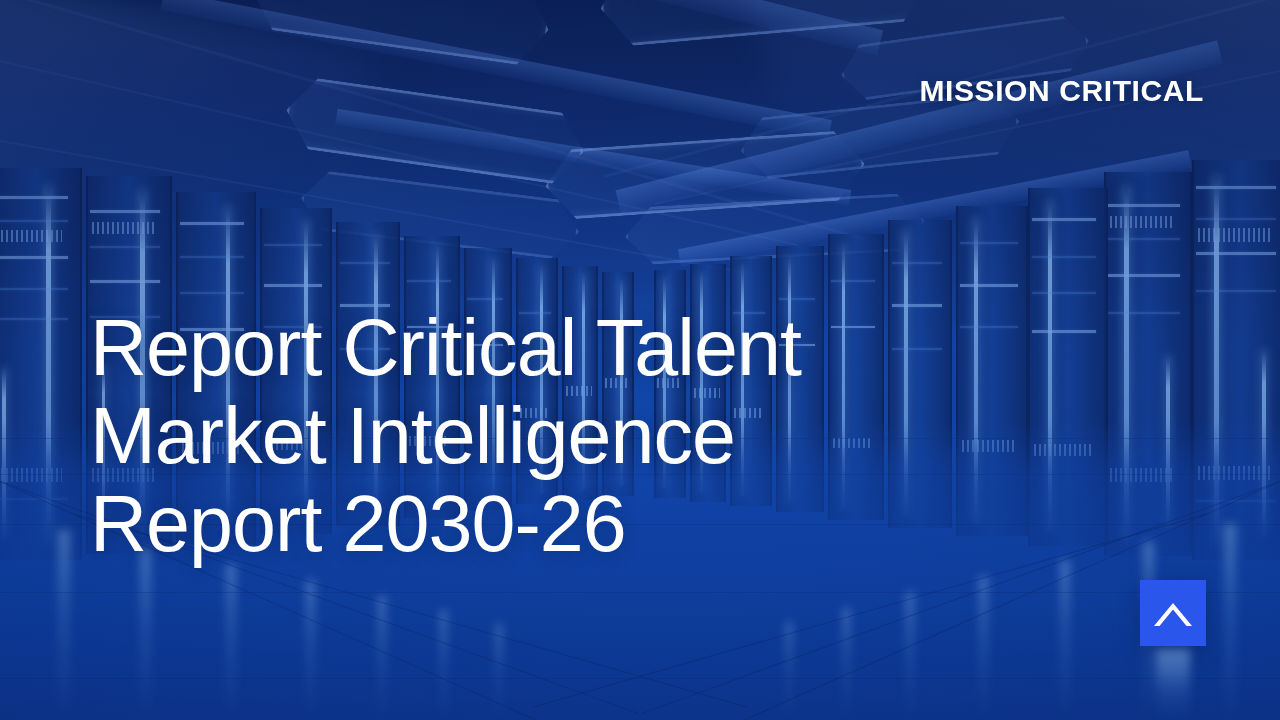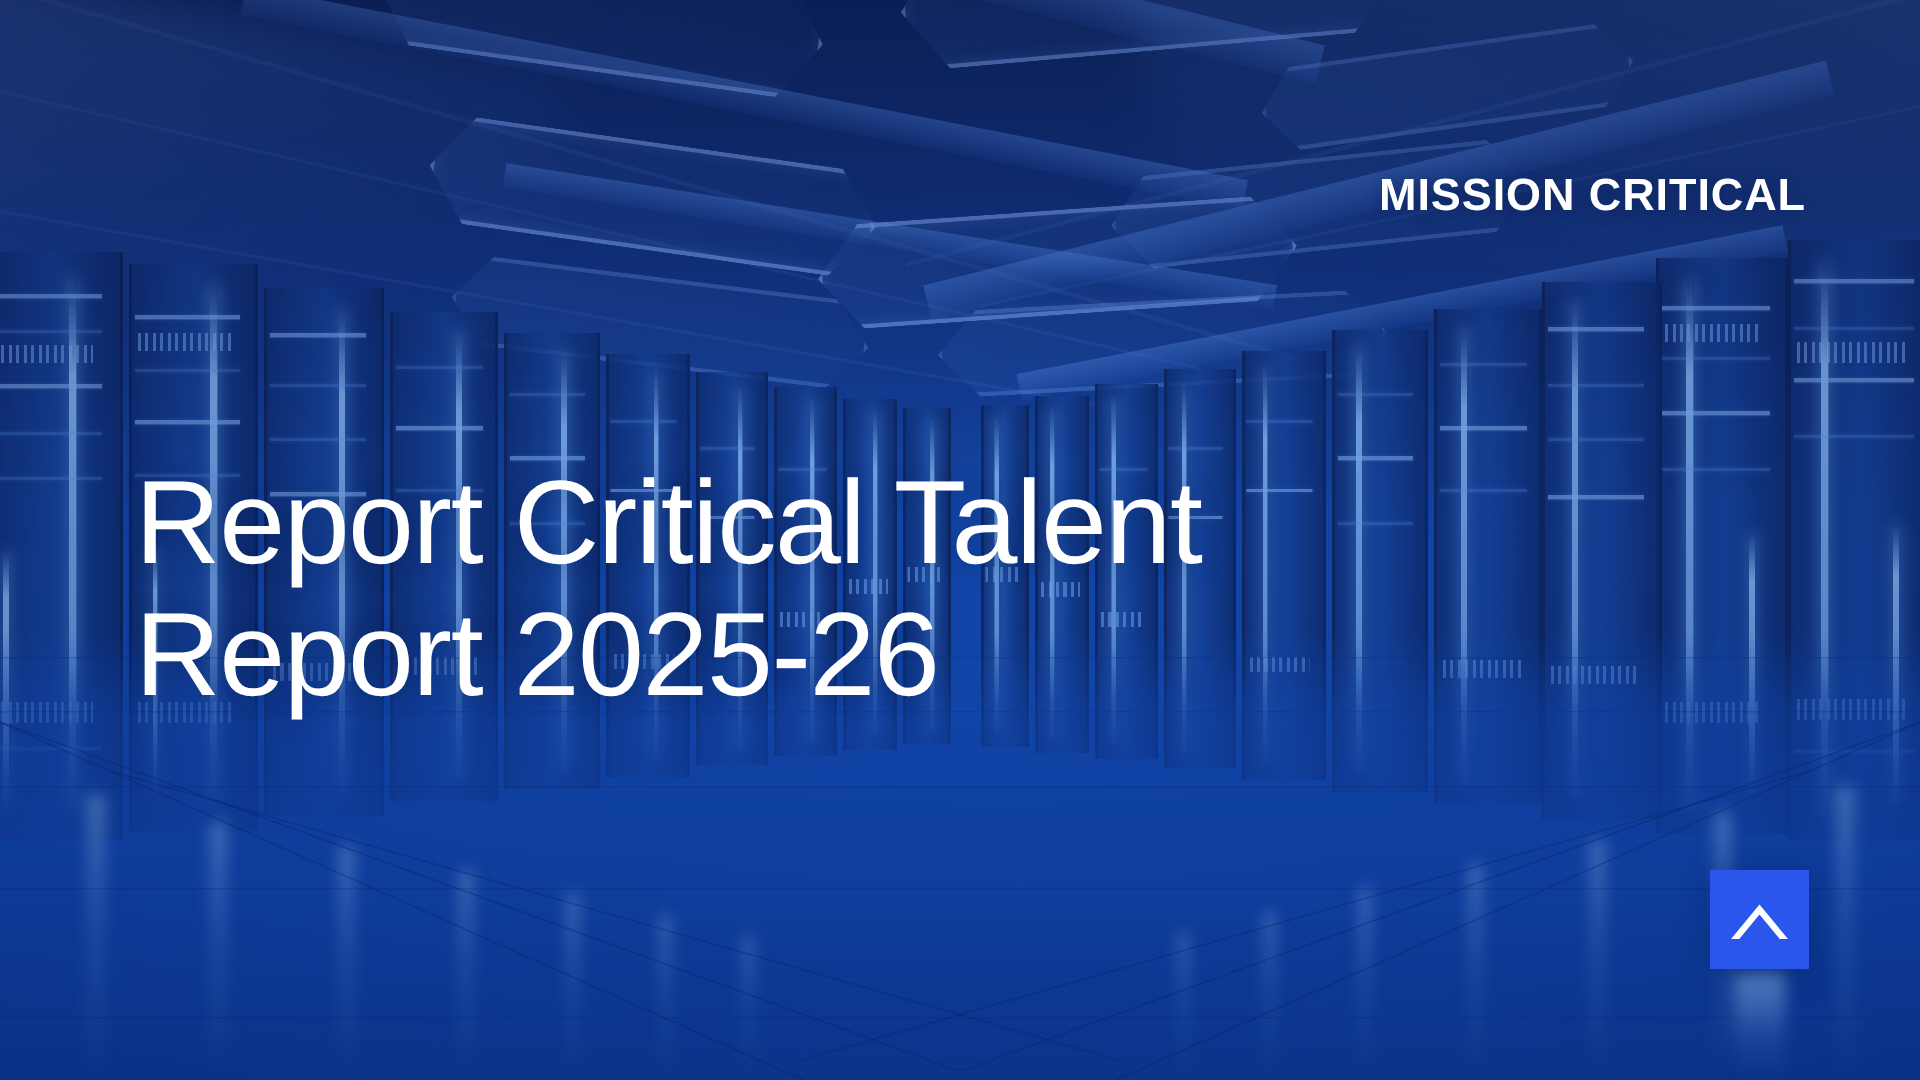--- a/index.html
+++ b/index.html
@@ -147,21 +147,20 @@
 
   
   .eyebrow {
     position:absolute; right:76px; top:76px;
     color:#ffffff;
     font-size:30px; font-weight:bold;
     letter-spacing:.02em;
     line-height:1;
     white-space:nowrap;
     text-shadow:0 1px 10px rgba(6,20,60,.38);
-    margin-top:40px;
   }
 
   .headline {
     position:absolute; left:90px; top:304px;
     width:960px;
     color:#ffffff;
     font-size:79px;
     font-weight:normal;
     line-height:88px;
     letter-spacing:-0.012em;
@@ -404,21 +403,22 @@
     </div>
 
     <div class="bg-wash"></div>
     <div class="bg-tint"></div>
   </div>
 
   <div class="eyebrow">MISSION CRITICAL</div>
 
   <h1 class="headline">
     <span class="ln">Report Critical Talent</span>
-    <span class="ln">Report 2025-26</span>
+    <span class="ln">Market Intelligence</span>
+    <span class="ln">Report 2030-26</span>
   </h1>
 
   <div class="logo-refl"></div>
 
   <div class="logo-badge">
     <svg width="44" height="30" viewBox="0 0 44 30" aria-hidden="true">
       <path d="M3 28 L22 5 L41 28 L35.5 28 L22 11.6 L8.5 28 Z" fill="#ffffff"></path>
     </svg>
   </div>
 

